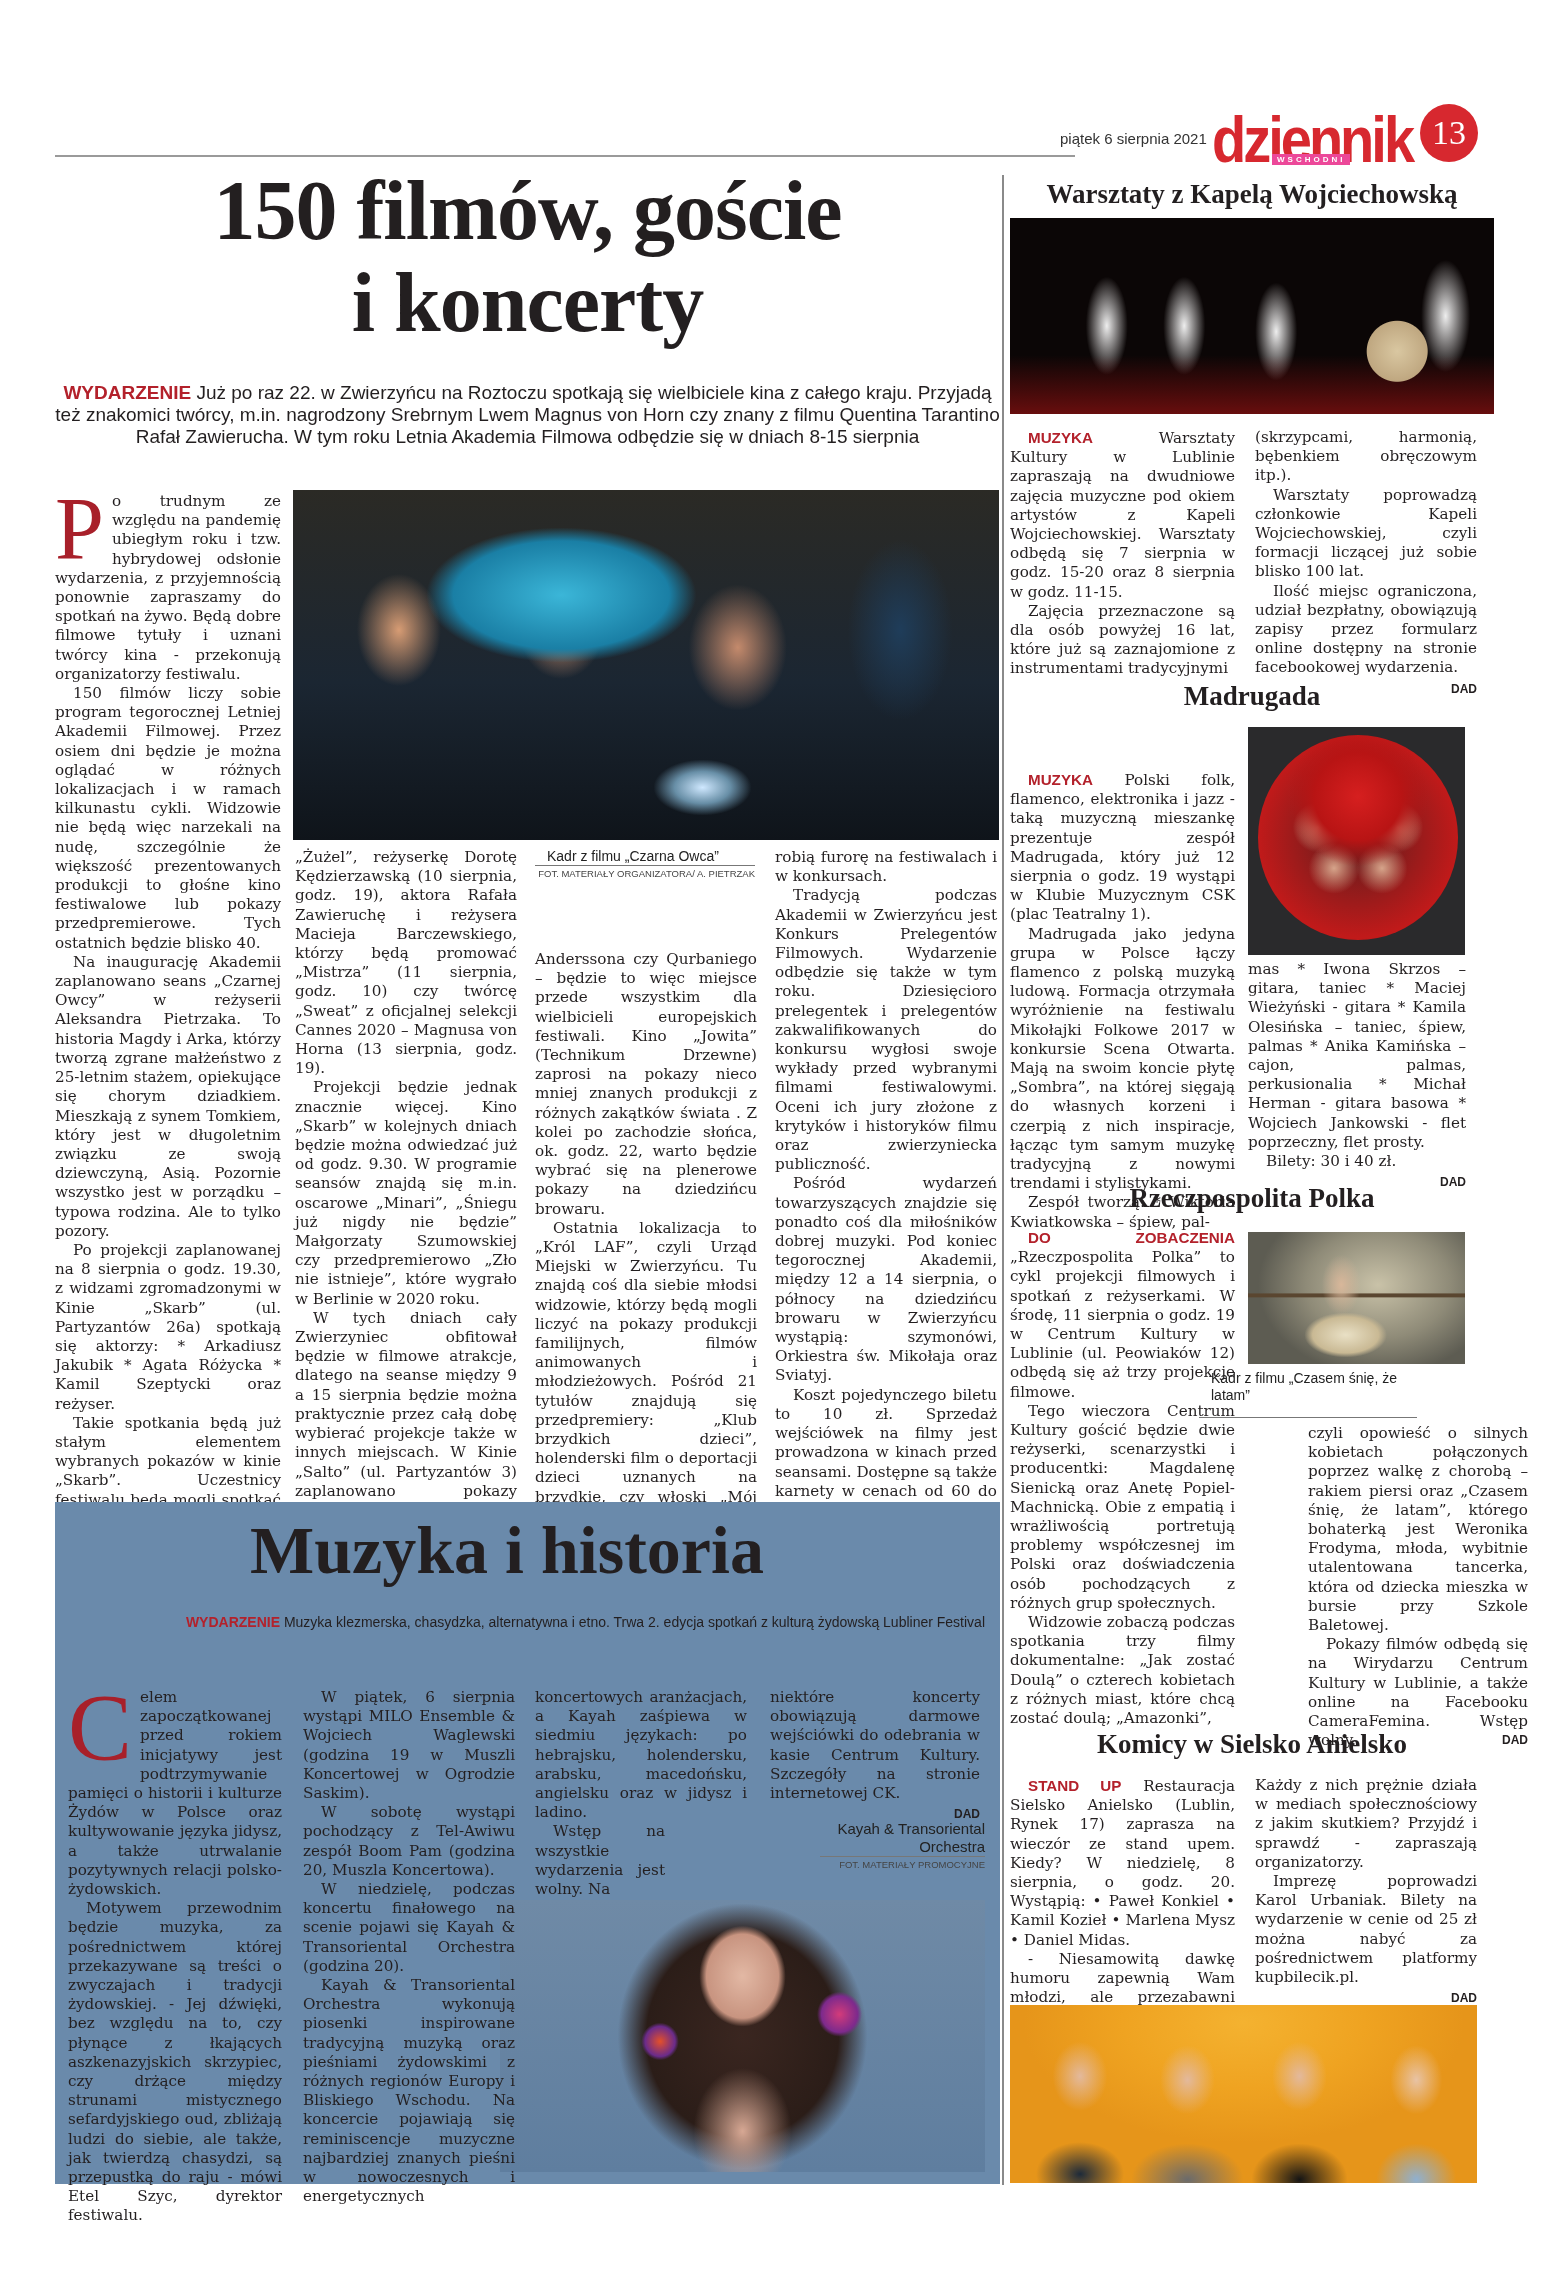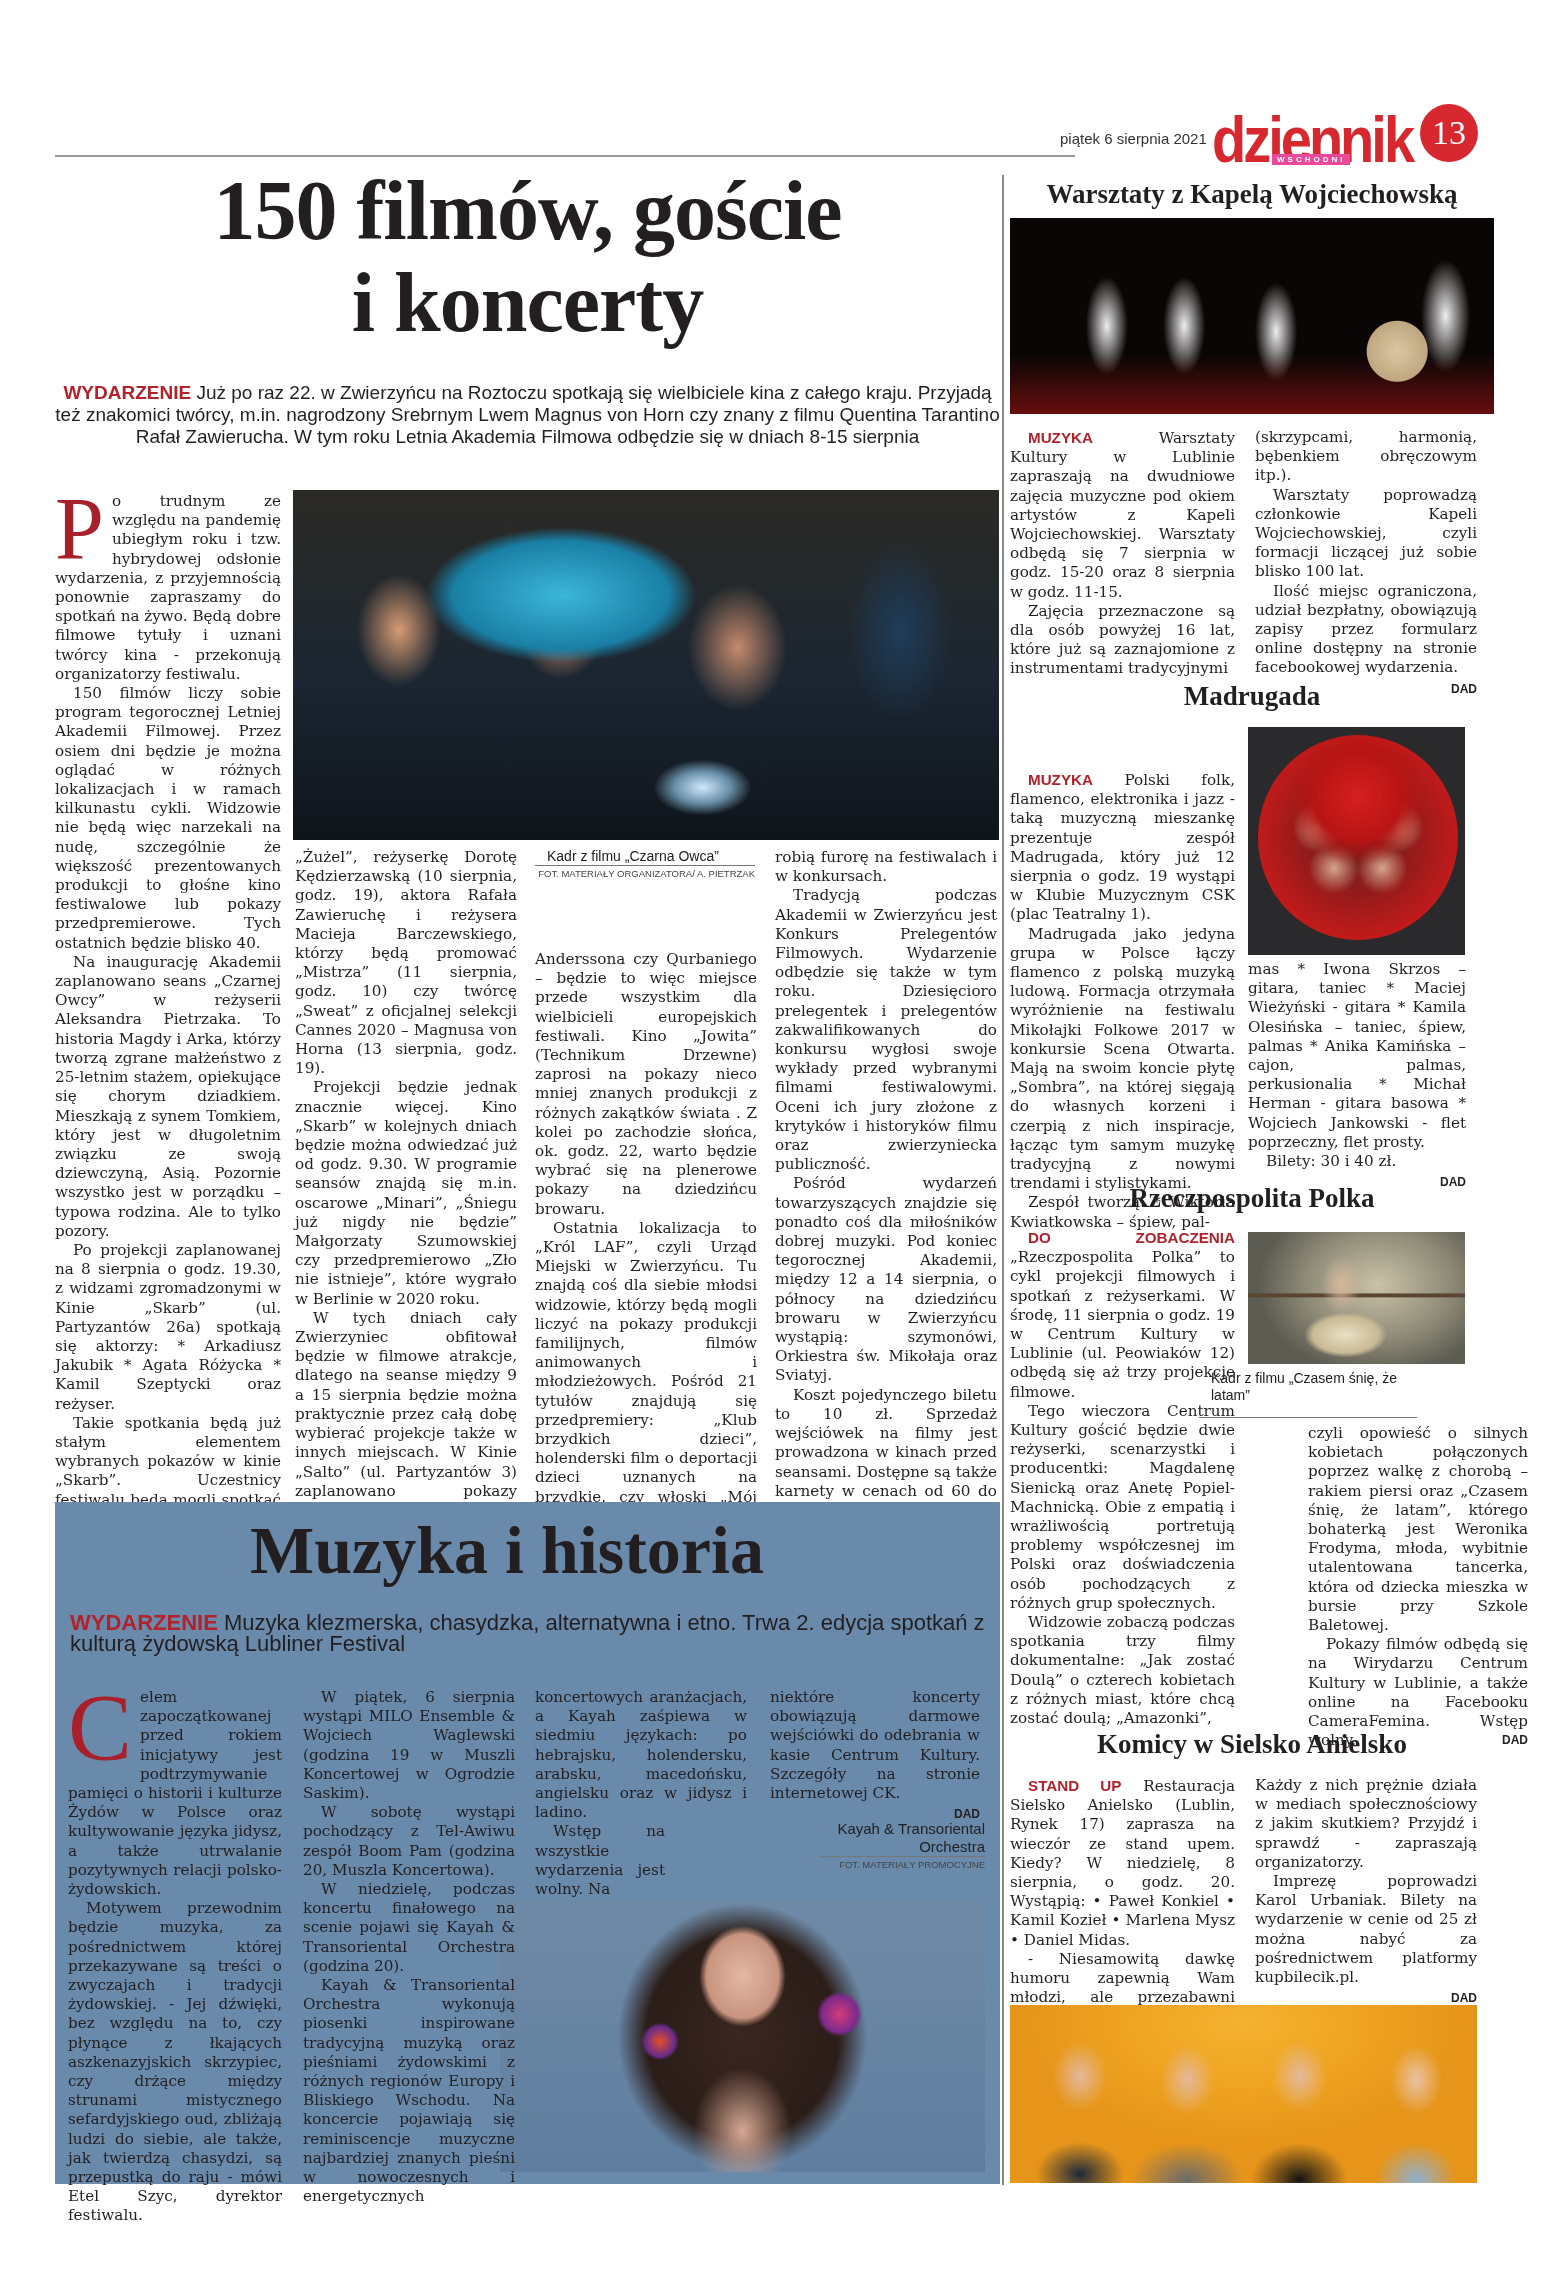--- a/index.html
+++ b/index.html
@@ -88,21 +88,21 @@
       radial-gradient(ellipse 220px 120px at 50% 10%, #f4b230 0%, #efa321 55%, #e6951a 100%); }
 
   .caption { font-family: "Liberation Sans", sans-serif; font-size: 14px; line-height: 17px; color: #222; margin-left: 12px; }
   .credit { font-family: "Liberation Sans", sans-serif; font-size: 9.5px; line-height: 12px; color: #444; text-transform: uppercase; border-top: 1px solid #777; padding-top: 2px; }
 
   .box-title { font-family: "Liberation Serif", serif; font-weight: bold; font-size: 27px; line-height: 32px; text-align: center; }
 
   
   .blue { left: 55px; top: 1502px; width: 945px; height: 682px; background: #6a8aab; }
   .blue-title { left: 55px; top: 1505px; width: 904px; text-align: center; font-family: "Liberation Serif", serif; font-weight: bold; font-size: 68px; line-height: 90px; }
-  .blue-lead { left: 70px; top: 1612px; width: 915px; text-align: left; font-family: "Liberation Sans", sans-serif; font-size: 22px; line-height: 21px; }
+  .blue-lead { left: 70px; top: 1612px; width: 915px; text-align: right; font-family: "Liberation Sans", sans-serif; font-size: 14px; line-height: 21px; }
 </style>
 </head>
 <body>
 
 <div class="abs hdr-rule"></div>
 <div class="abs hdr-date">piątek 6 sierpnia 2021</div>
 <div class="abs logo">
   <div class="logo-text">dziennik</div>
   <div class="logo-sub">WSCHODNI</div>
 </div>

